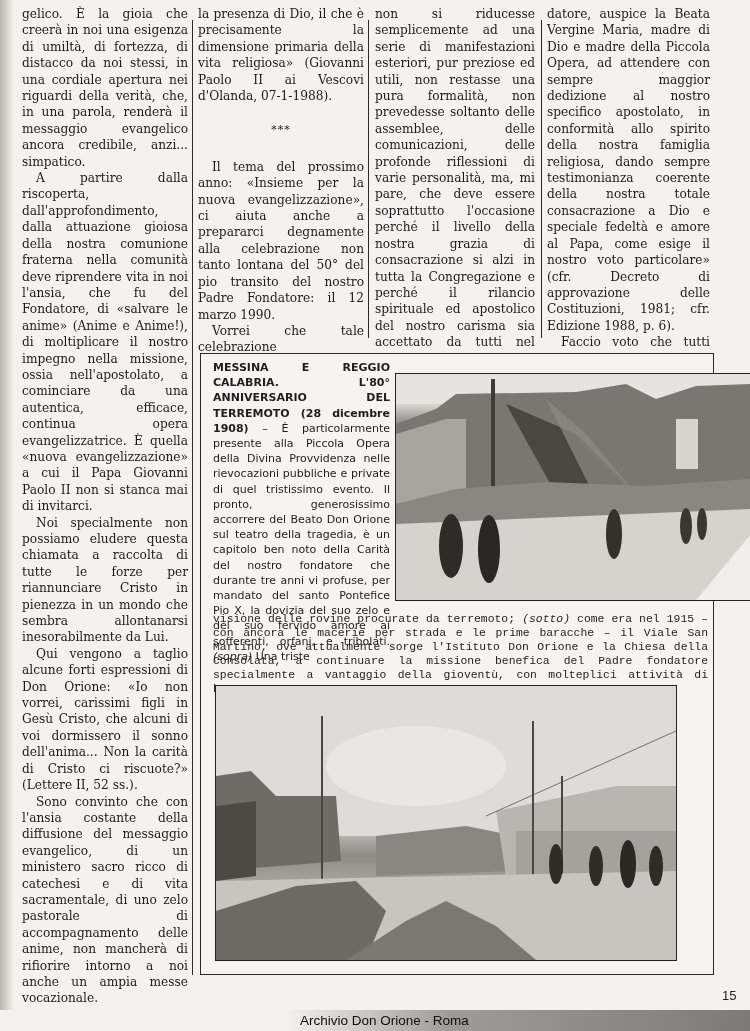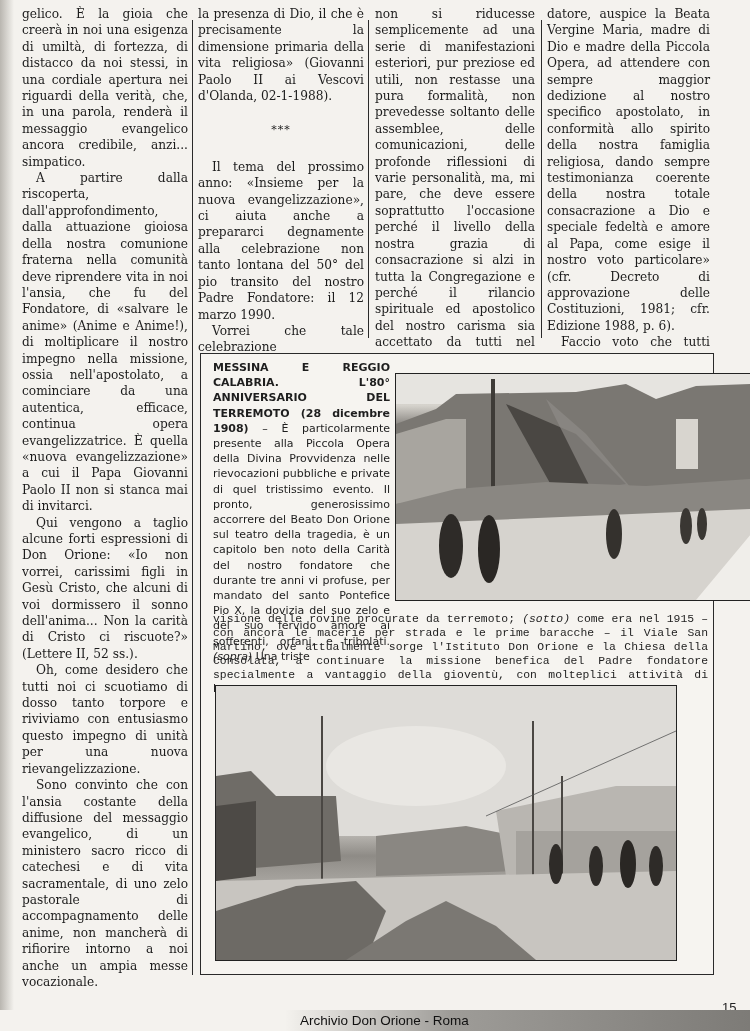--- a/index.html
+++ b/index.html
@@ -58,48 +58,48 @@
     background:
       linear-gradient(180deg, #e8e6e2 0%, #d5d2cc 14%, #8d8a85 22%, #6f6c67 40%, #5d5a55 55%, #9a9792 64%, #c8c5c0 78%, #dcd9d4 100%);
   }
   #photo-bottom {
     left: 215px; top: 685px; width: 460px; height: 274px;
     background:
       linear-gradient(180deg, #dcdad6 0%, #e6e4e0 35%, #cfccc7 50%, #8e8b86 62%, #a9a6a1 72%, #c0bdb8 85%, #b3b0ab 100%);
   }
   .page-number {
     position: absolute; left: 722px; top: 988px;
-    font-family: "Liberation Sans", sans-serif; font-size: 13px; color: #222; margin-top: 12px;
+    font-family: "Liberation Sans", sans-serif; font-size: 13px; color: #222;
   }
   .footer-bar {
     position: absolute; left: 0; top: 1010px; width: 750px; height: 21px;
     background: linear-gradient(to right, #f4f2ee 0%, #f4f2ee 38%, #9e9c98 60%, #7d7b77 100%);
   }
   .footer-text {
     position: absolute; left: 300px; top: 1013px;
     font-family: Liberation Sans, sans-serif; font-size: 13.5px; color: #111;
   }
 </style>
 </head>
 <body>
 
 <div class="page-shadow"></div>
 
 <div class="col" id="col1">
   <p class="noind">gelico. È la gioia che creerà in noi una esigenza di umiltà, di fortezza, di distacco da noi stessi, in una cordiale apertura nei riguardi della verità, che, in una parola, renderà il messaggio evangelico ancora credibile, anzi... simpatico.</p>
   <p>A partire dalla riscoperta, dall'approfondimento, dalla attuazione gioiosa della nostra comunione fraterna nella comunità deve riprendere vita in noi l'ansia, che fu del Fondatore, di «salvare le anime» (Anime e Anime!), di moltiplicare il nostro impegno nella missione, ossia nell'apostolato, a cominciare da una autentica, efficace, continua opera evangelizzatrice. È quella «nuova evangelizzazione» a cui il Papa Giovanni Paolo II non si stanca mai di invitarci.</p>
+  <p>Noi specialmente non possiamo eludere questa chiamata a raccolta di tutte le forze per riannunciare Cristo in pienezza in un mondo che sembra allontanarsi inesorabilmente da Lui.</p>
   <p>Qui vengono a taglio alcune forti espressioni di Don Orione: «Io non vorrei, carissimi figli in Gesù Cristo, che alcuni di voi dormissero il sonno dell'anima... Non la carità di Cristo ci riscuote?» (Lettere II, 52 ss.).</p>
-  <p>Oh, come desidero che tutti noi ci scuotiamo di dosso tanto torpore e riviviamo con entusiasmo questo impegno di unità per una nuova rievangelizzazione.</p>
   <p>Sono convinto che con l'ansia costante della diffusione del messaggio evangelico, di un ministero sacro ricco di catechesi e di vita sacramentale, di uno zelo pastorale di accompagnamento delle anime, non mancherà di rifiorire intorno a noi anche un ampia messe vocazionale.</p>
 
 </div>
 <div class="rule" style="left:192px; top:20px; height:955px;"></div>
 
 <div class="col" id="col2">
-  <p class="noind">la presenza di Dio, il che è precisamente la dimensione primaria della vita religiosa» (Giovanni Paolo II ai Vescovi d'Olanda, 02-1-1988).</p>
+  <p class="noind">la presenza di Dio, il che è precisamente la dimensione primaria della vita religiosa» (Giovanni Paolo II ai Vescovi d'Olanda, 07-1-1988).</p>
   <p class="stars">***</p>
   <p>Il tema del prossimo anno: «Insieme per la nuova evangelizzazione», ci aiuta anche a prepararci degnamente alla celebrazione non tanto lontana del 50° del pio transito del nostro Padre Fondatore: il 12 marzo 1990.</p>
   <p>Vorrei che tale celebrazione</p>
 </div>
 <div class="rule" style="left:368px; top:20px; height:318px;"></div>
 
 <div class="col" id="col3">
   <p class="noind">non si riducesse semplicemente ad una serie di manifestazioni esteriori, pur preziose ed utili, non restasse una pura formalità, non prevedesse soltanto delle assemblee, delle comunicazioni, delle profonde riflessioni di varie personalità, ma, mi pare, che deve essere soprattutto l'occasione perché il livello della nostra grazia di consacrazione si alzi in tutta la Congregazione e perché il rilancio spirituale ed apostolico del nostro carisma sia accettato da tutti nel profondo della coscienza personale e vissuto unanimemente da tutte le nostre comunità.</p>
   <p>Infatti con le Costituzioni in mano (è il programma del 1989) vogliamo essere stimolati «dalla parola e dall'esempio del Fon-</p>
 </div>

